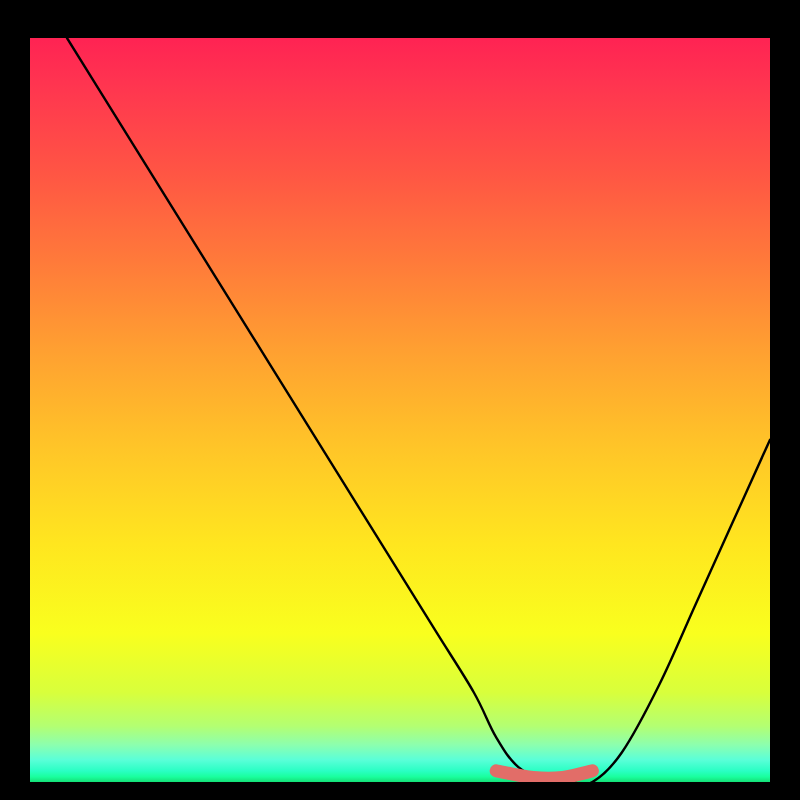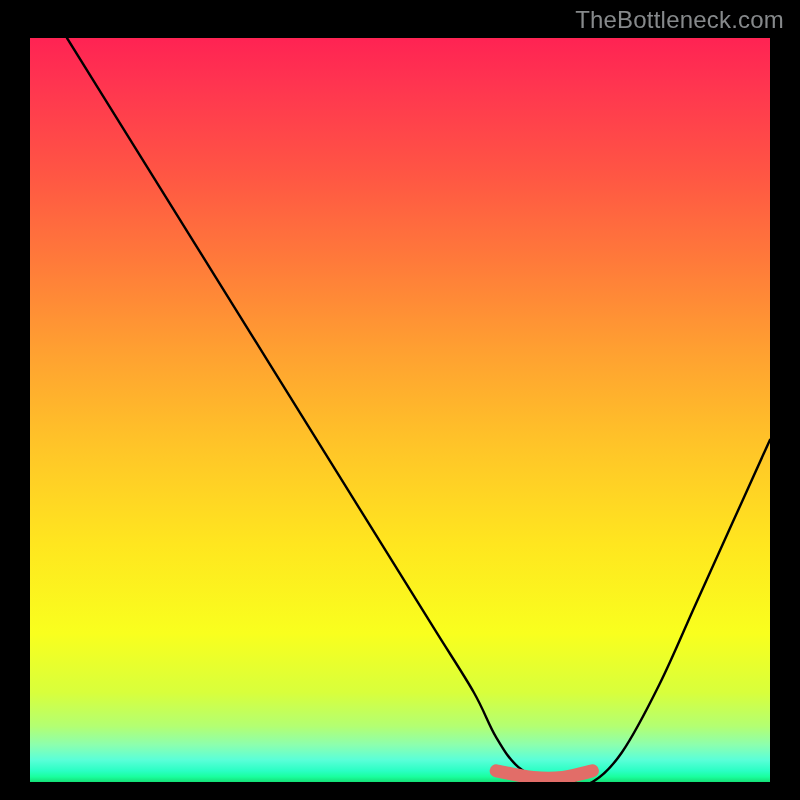--- a/index.html
+++ b/index.html
@@ -65,21 +65,20 @@
     left: 0;
     top: 0;
     width: 100%;
     height: 100%;
   }
 </style>
 </head>
 <body>
 
 <div class="frame">
-  <div class="watermark">TheBottleneck.com</div>
 
   <div class="plot">
     <div class="grad"></div>
 
     <svg class="curves" viewBox="0 0 740 744" preserveAspectRatio="none">
       <path id="main-curve" fill="none" stroke="#000" stroke-width="2.4" stroke-linecap="round" stroke-linejoin="round" d="M 37 0 C 43.66 10.713599999999996, 60.68 38.09279999999997, 74 59.51999999999998 C 87.32 80.9472, 97.68 97.61280000000008, 111 119.04000000000008 C 124.32 140.46720000000008, 134.68 157.13279999999997, 148 178.55999999999995 C 161.32 199.98719999999992, 171.68 216.65279999999996, 185 238.07999999999998 C 198.32 259.5072, 208.68 276.1728, 222 297.6 C 235.32 319.02720000000005, 245.68 335.69280000000003, 259 357.12 C 272.32 378.5472, 282.68 395.21279999999996, 296 416.64 C 309.32 438.0672, 319.68 454.73280000000005, 333 476.16 C 346.32 497.5872, 356.68 514.2528, 370 535.68 C 383.32 557.1071999999999, 393.68000000000006 573.7728000000001, 407.00000000000006 595.2 C 420.32000000000005 616.6272, 433.344 635.9712000000001, 444 654.72 C 454.656 673.4688, 458.20799999999997 685.9680000000001, 466.2 699.36 C 474.192 712.752, 479.076 721.0848, 488.40000000000003 729.12 C 497.72400000000005 737.1552, 508.67600000000004 741.3216, 518 744 C 527.324 746.6784, 532.208 744, 540.1999999999999 744 C 548.1919999999999 744, 553.076 749.3568, 562.4 744 C 571.7239999999999 738.6432, 580.012 731.6496, 592 714.24 C 603.988 696.8304, 615.68 674.064, 629 647.28 C 642.32 620.496, 652.68 594.9024000000001, 666 565.44 C 679.32 535.9776, 689.68 513.0624, 703 483.6 C 716.32 454.1376, 733.34 416.4912, 740 401.76"></path>
       <path id="highlight-curve" fill="none" stroke="#e26d68" stroke-width="13" stroke-linecap="round" stroke-linejoin="round" d="M 466.2 732.84 C 472.86 734.04528, 491.21200000000005 738.3307199999999, 503.20000000000005 739.536 C 515.188 740.74128, 522.144 740.74128, 532.8 739.536 C 543.4559999999999 738.3307199999999, 557.072 734.04528, 562.4 732.84"></path>
     </svg>
   </div>
 </div>

